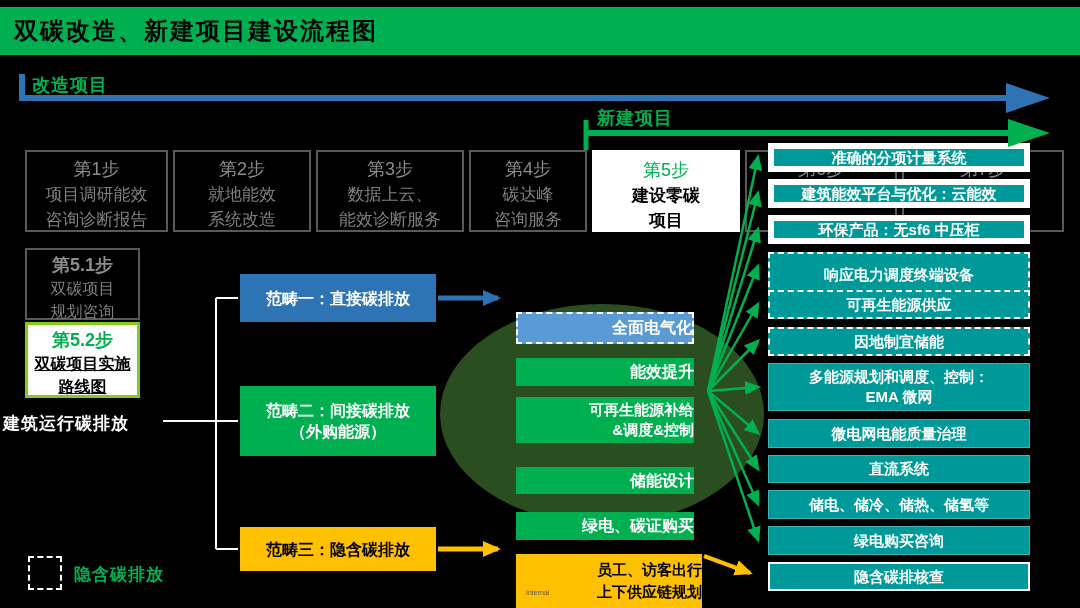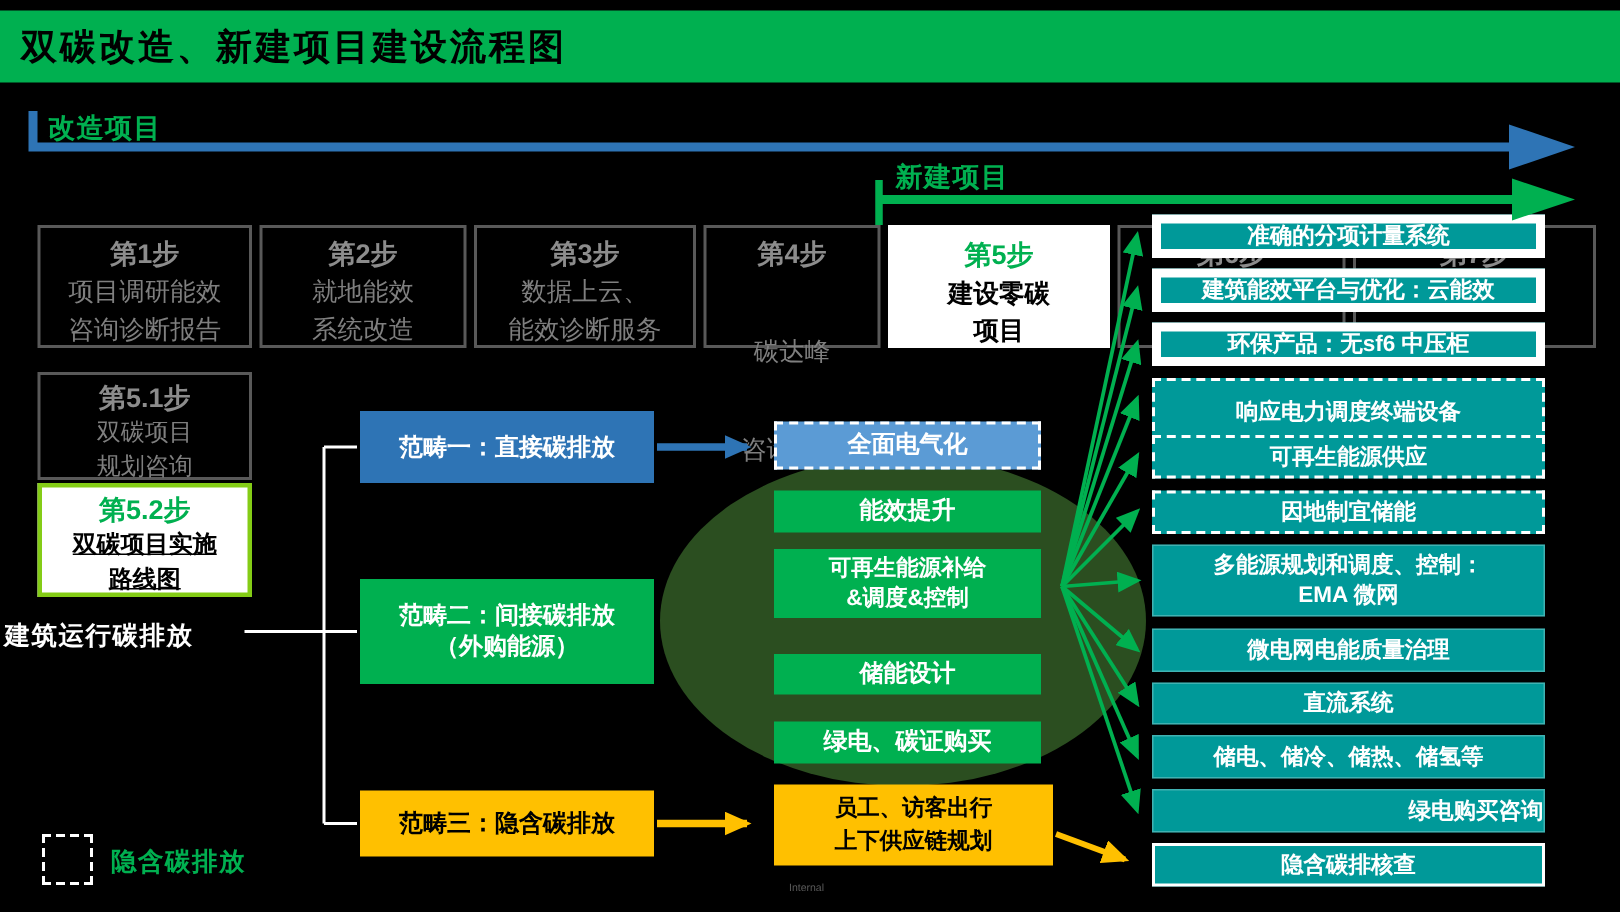--- a/index.html
+++ b/index.html
@@ -20,48 +20,48 @@
 
   .tl-label{ position:absolute; font-size:18px; font-weight:bold; color:var(--flow-green,#00B050); letter-spacing:1px; }
 
   
   .step{
     position:absolute; top:150px; height:82px;
     border:2px solid #595959; display:flex; flex-direction:column;
     align-items:center; justify-content:flex-start; padding-top:5px;
     text-align:center; line-height:25px;
   }
-  .step .no{ font-size:18px; font-weight:bold; color:#8c8c8c; }
+  .step .no{ font-size:18px; font-weight:normal; color:#8c8c8c; }
   .step .ln{ font-size:17px; color:#7f7f7f; }
   .step.active{ background:#fff; border:3px solid #fff; }
   .step.active .no{ color:var(--flow-green,#00B050); }
   .step.active .ln{ color:#000; font-weight:bold; }
 
-  .sub{ position:absolute; left:25px; width:143px; border:2px solid #595959;
+  .sub{ position:absolute; left:25px; width:115px; border:2px solid #595959;
     display:flex; flex-direction:column; align-items:center; padding-top:4px;
     text-align:center; line-height:23px; }
   .sub .no{ font-size:18px; font-weight:bold; color:#8c8c8c; }
   .sub .ln{ font-size:16px; color:#7f7f7f; }
   .sub.active{ background:#fff; border:3px solid #84cc16; }
   .sub.active .no{ color:var(--flow-green,#00B050); }
   .sub.active .ln{ color:#000; font-weight:bold;text-decoration:underline; }
 
   .axis-label{ position:absolute; left:3px; top:412px; color:#fff;
     font-size:17px; font-weight:bold; letter-spacing:1px; }
 
   .scope{ position:absolute; left:240px; width:196px; display:flex; flex-direction:column;
     align-items:center; justify-content:center; text-align:center;
     font-weight:bold; font-size:16px; line-height:21px; }
   .scope.s1{ background:var(--flow-blue,#2E74B5); color:#fff; }
   .scope.s2{ background:var(--flow-green,#00B050); color:#fff; }
   .scope.s3{ background:var(--flow-yellow,#FFC000); color:#000; }
 
   .mid{ position:absolute; left:516px; width:178px; display:flex; flex-direction:column;
-    align-items:center; justify-content:center; text-align:center;
-    font-weight:bold; font-size:16px; color:#fff; line-height:20px; }
+    align-items:flex-end; justify-content:center; text-align:center;
+    font-weight:bold; font-size:16px; color:#fff; line-height:20px;margin-top:31px; }
   .mid.elec{ background:var(--light-blue,#5B9BD5); border:2px dashed #fff; }
   .mid.gbox{ background:var(--flow-green,#00B050); }
   .mid.ybox{ background:var(--flow-yellow,#FFC000); color:#000; width:186px; font-size:15px; line-height:22px; }
 
   .r-item{ position:absolute; left:768px; width:262px; display:flex; flex-direction:column;
     align-items:center; justify-content:center; text-align:center;
     background:var(--teal,#009999); color:#fff; font-weight:bold; font-size:15px; line-height:20px; }
   .r-item.b-solid{ border:6px solid #ffffff; }
   .r-item.b-dashed{ border:2px dashed #fff; }
   .r-item.b-plain{ border:1px solid rgba(255,255,255,.25); }
@@ -103,21 +103,21 @@
   <div class="step" style="left:173px; width:138px;">
     <div class="no">第2步</div>
     <div class="ln">就地能效</div>
     <div class="ln">系统改造</div>
   </div>
   <div class="step" style="left:316px; width:148px;">
     <div class="no">第3步</div>
     <div class="ln">数据上云、</div>
     <div class="ln">能效诊断服务</div>
   </div>
-  <div class="step" style="left:469px; width:118px;gap:40px;">
+  <div class="step" style="left:469px; width:118px;">
     <div class="no">第4步</div>
     <div class="ln">碳达峰</div>
     <div class="ln">咨询服务</div>
   </div>
   <div class="step active" style="left:592px; width:148px;">
     <div class="no">第5步</div>
     <div class="ln">建设零碳</div>
     <div class="ln">项目</div>
   </div>
 
@@ -190,21 +190,21 @@
   </div>
   <div class="r-item b-plain" style="top:419px; height:29px;">
     <span>微电网电能质量治理</span>
   </div>
   <div class="r-item b-plain" style="top:455px; height:28px;">
     <span>直流系统</span>
   </div>
   <div class="r-item b-plain" style="top:490px; height:29px;">
     <span>储电、储冷、储热、储氢等</span>
   </div>
-  <div class="r-item b-plain" style="top:526px; height:29px;align-items:flex-end;">
+  <div class="r-item b-plain" style="top:526px; height:29px;">
     <span>绿电购买咨询</span>
   </div>
   <div class="r-item b-white" style="top:562px; height:29px;">
     <span>隐含碳排核查</span>
   </div>
 
   <svg class="over" viewBox="0 0 1080 608">
     <defs>
       <marker id="mGreen" markerUnits="userSpaceOnUse" markerWidth="16" markerHeight="14" refX="13" refY="7" orient="auto">
         <path d="M0,0 L16,7 L0,14 Z" fill="#00B050"></path>

